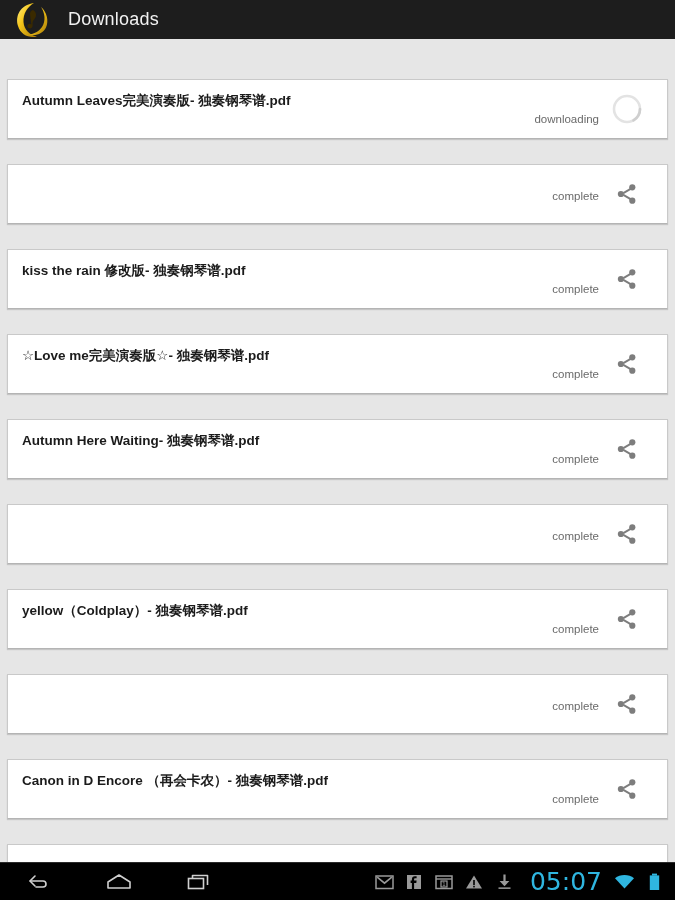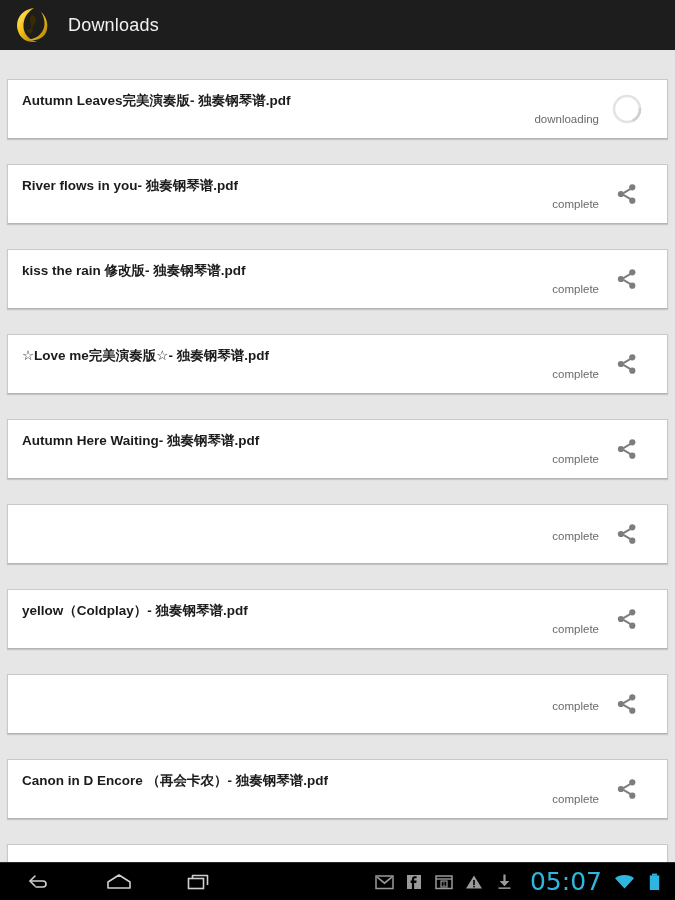--- a/index.html
+++ b/index.html
@@ -11,21 +11,21 @@
   }
 
   body {
     font-family: "Liberation Sans", "DejaVu Sans", sans-serif;
     background: #e6e6e6;
     position: relative;
   }
 
   
   #app-bar {
-    height: 50px;
+    height: 39px;
     background: #1d1d1d;
     display: flex;
     align-items: center;
     padding-left: 12px;
     position: relative;
     z-index: 5;
   }
   #app-icon {
     width: 38px;
     height: 40px;
@@ -182,21 +182,20 @@
       </div>
       <div class="row-action">
         <svg class="spinner-icon" width="32" height="32" viewBox="0 0 32 32">
           <circle cx="16" cy="16" r="13" fill="none" stroke="#e3e3e3" stroke-width="2.6"></circle>
           <path d="M29 16 A13 13 0 0 1 22.5 27.3" fill="none" stroke="#cfcfcf" stroke-width="2.6" stroke-linecap="round"></path>
         </svg>
       </div>
     </div>
     <div class="download-row">
       <div class="row-text">
-        <div class="row-title">River flows in you- 独奏钢琴谱.pdf</div>
         <div class="row-status">complete</div>
       </div>
       <div class="row-action">
         <svg class="share-icon" width="26" height="26" viewBox="0 0 26 26">
           <line x1="9.4" y1="12.1" x2="17.4" y2="7.4" stroke="#7d7d7d" stroke-width="1.9"></line>
           <line x1="9.4" y1="13.9" x2="17.4" y2="18.6" stroke="#7d7d7d" stroke-width="1.9"></line>
           <circle cx="18.3" cy="6.3" r="3.1" fill="#7d7d7d"></circle>
           <circle cx="6.9" cy="13" r="3.1" fill="#7d7d7d"></circle>
           <circle cx="18.3" cy="19.7" r="3.1" fill="#7d7d7d"></circle>
         </svg>

